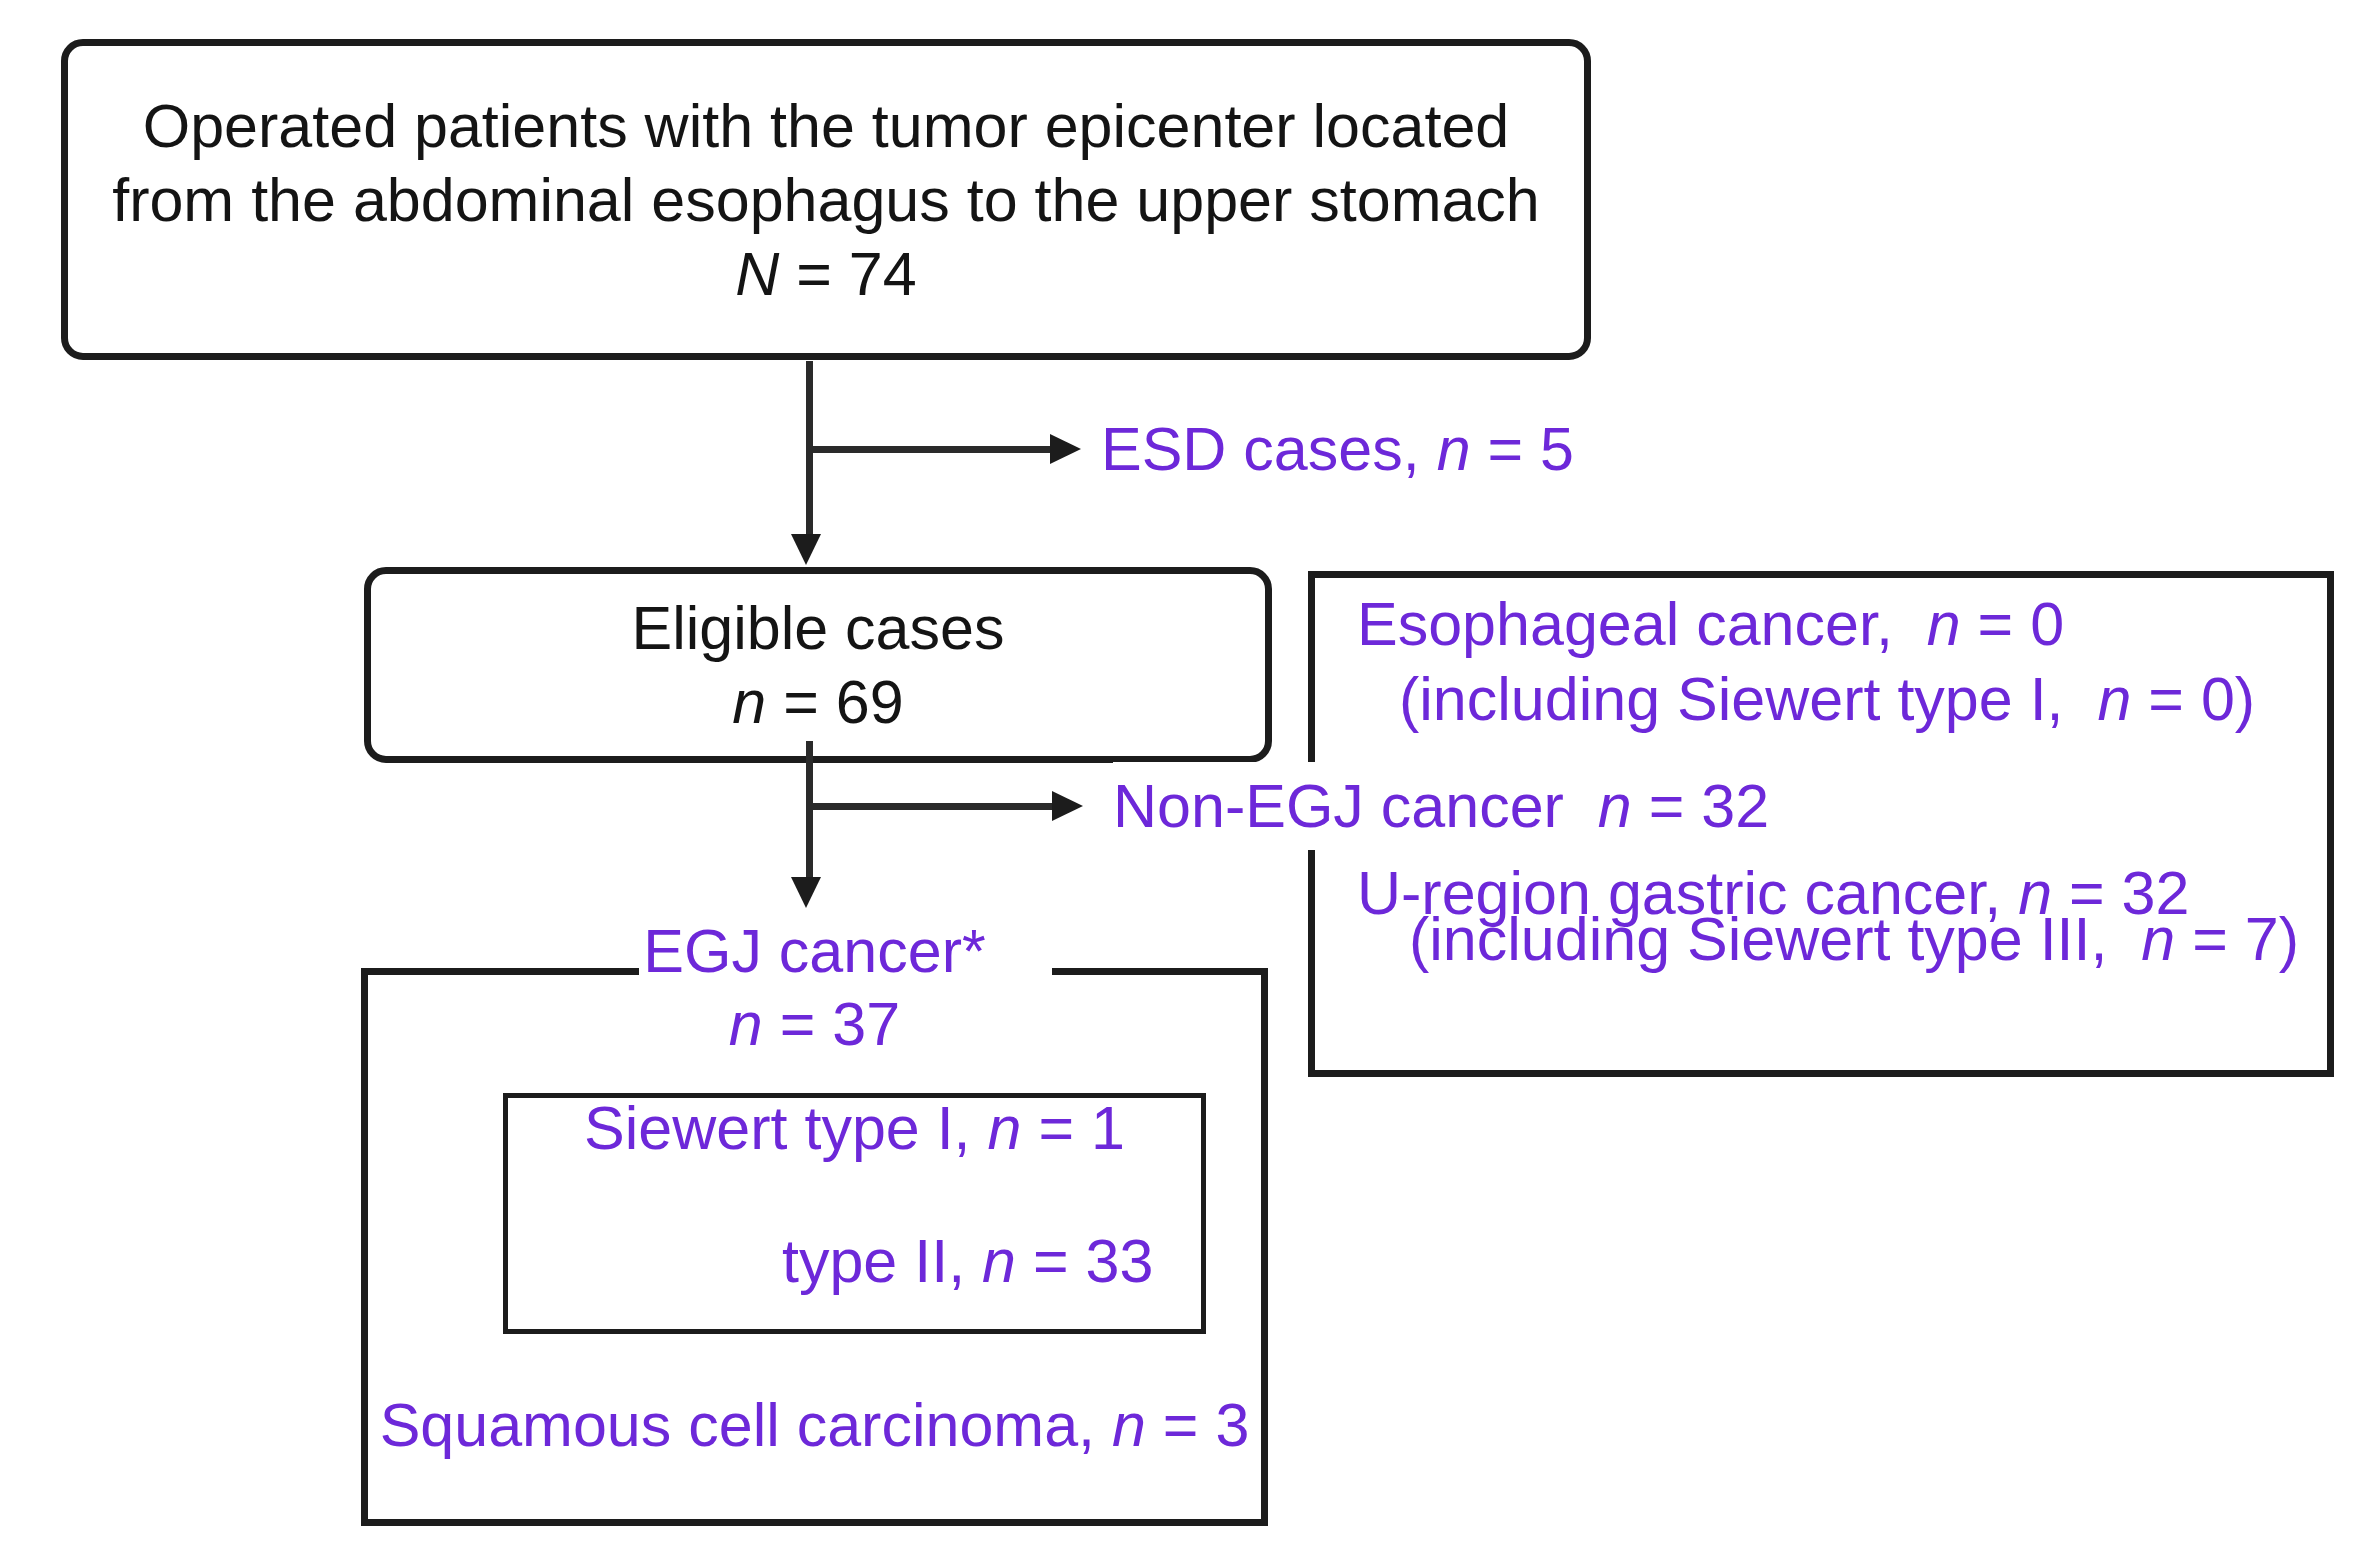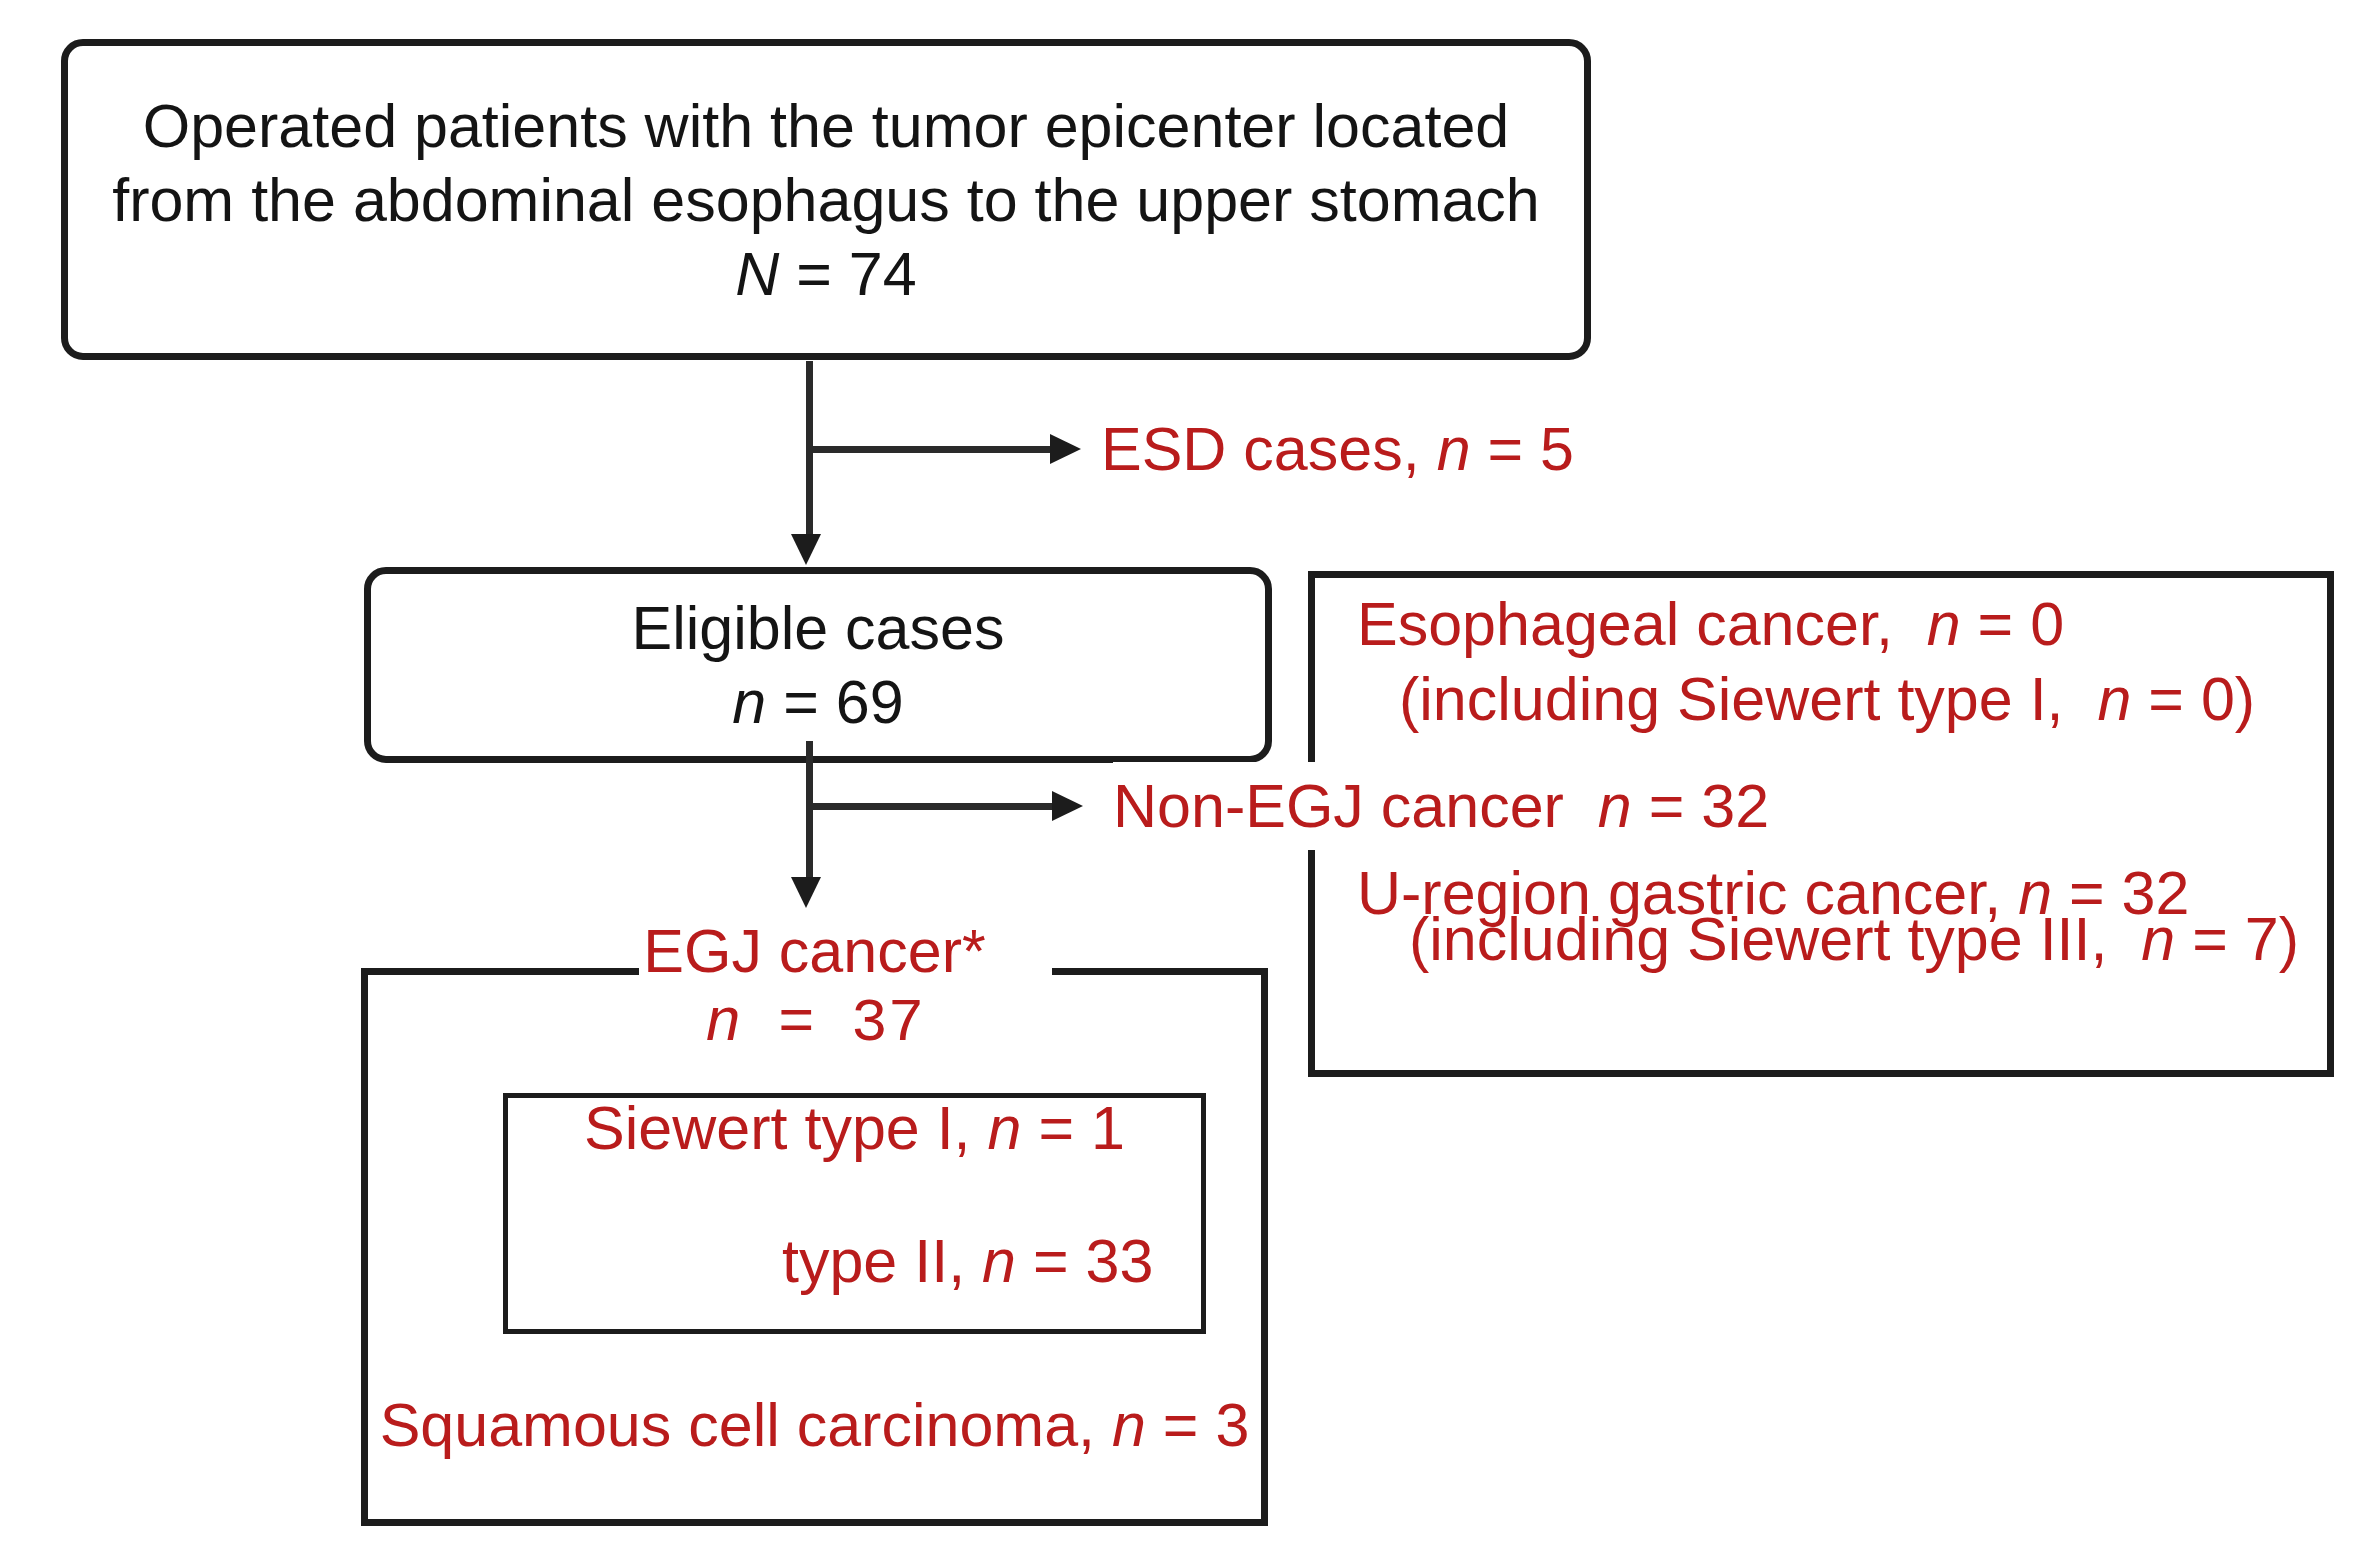--- a/index.html
+++ b/index.html
@@ -15,21 +15,21 @@
     position:absolute;
     box-sizing:border-box;
     border:7px solid #1c1c1c;
     background:#ffffff;
   }
   .line{
     position:absolute;
     font-size:61px;
     line-height:74px;
     white-space:pre;
-    color:#b91c1c;
+    color:#6d28d9;
   }
   .line i{font-style:italic;}
   .centered{text-align:center;}
   .stack{
     display:flex;flex-direction:column;
     justify-content:center;align-items:center;border-radius:22px;
   }
   .stack .ln{
     font-size:61px;line-height:74px;white-space:pre;text-align:center;
   }
@@ -81,21 +81,21 @@
   <div class="arrow arrow-down" style="left:791px;top:877px;"></div>
 
   <div class="conn" style="left:810px;top:803px;width:242px;height:7px;"></div>
   <div class="arrow arrow-right" style="left:1052px;top:791px;"></div>
   <div class="line" id="negj-label" style="left:1113px;top:762px;"><span>Non-EGJ cancer  </span><i>n</i><span> = 32</span></div>
 
   <div class="box" style="left:361px;top:968px;width:907px;height:558px;border-top:none;"></div>
   <div class="seg" style="left:361px;top:968px;width:278px;"></div>
   <div class="seg" style="left:1052px;top:968px;width:215px;"></div>
   <div class="line centered" style="left:361px;top:914px;width:907px;">EGJ cancer*</div>
-  <div class="line centered" style="left:361px;top:987px;width:907px;font-family:Liberation Mono, monospace;"><i>n</i><span> = 37</span></div>
+  <div class="line centered" style="left:361px;top:987px;width:907px;"><i>n</i><span> = 37</span></div>
 
   <div class="box" style="left:503px;top:1093px;width:703px;height:241px;border-width:5.3px;"></div>
   <div class="line centered" style="left:503px;top:1091px;width:703px;text-align:center;"><span>Siewert type I, </span><i>n</i><span> = 1</span></div>
   <div class="line" style="left:782px;top:1224px;"><span>type II, </span><i>n</i><span> = 33</span></div>
 
   <div class="line centered" style="left:361px;top:1388px;width:907px;"><span>Squamous cell carcinoma, </span><i>n</i><span> = 3</span></div>
 
 </div>
 
 

